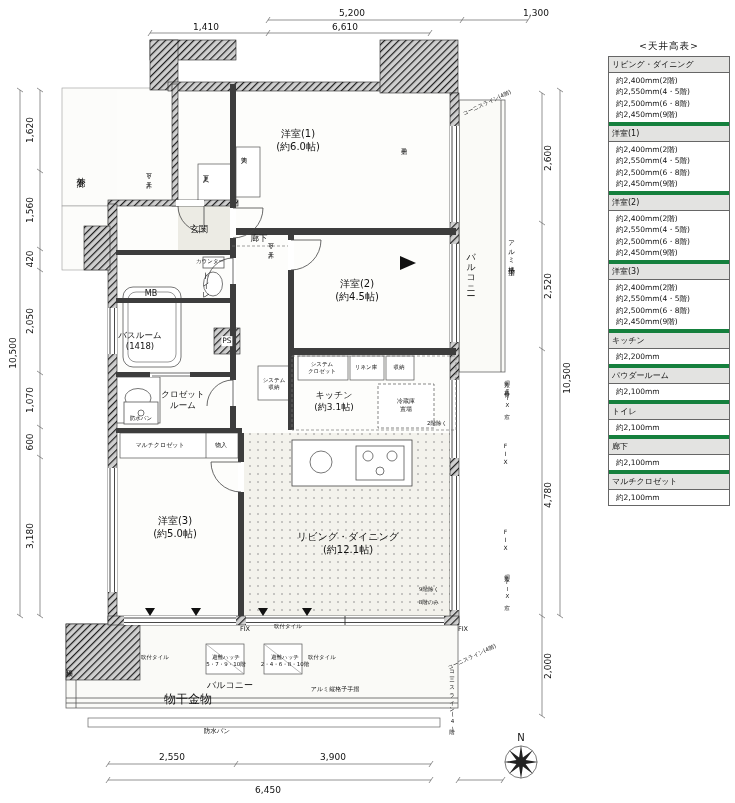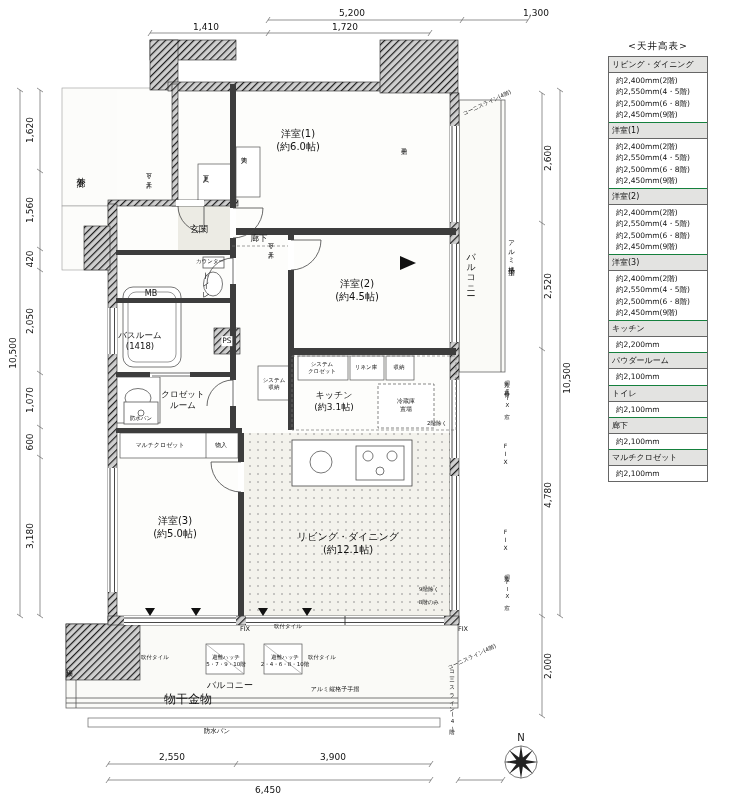--- a/index.html
+++ b/index.html
@@ -5,25 +5,25 @@
   * { margin:0; padding:0; box-sizing:border-box; }
   body { font-family:"DejaVu Sans","Liberation Sans",sans-serif; background:#fff; color:#111; }
   .stage { position:relative; width:735px; height:803px; background:#fff; overflow:hidden; }
   .stage svg { position:absolute; left:0; top:0; }
   .lbl { position:absolute; transform:translate(-50%,-50%); white-space:pre-line; text-align:center; line-height:1.3; color:#111; }
   .rot { transform:translate(-50%,-50%) rotate(-25deg); }
   .vl { position:absolute; writing-mode:vertical-rl; text-orientation:upright; line-height:1; letter-spacing:1px; color:#111; }
   .plate { background:#fff; padding:0 1px; }
   .dim { position:absolute; font-size:9px; transform:translate(-50%,-50%); color:#111; }
   .dimv { position:absolute; font-size:9px; transform:translate(-50%,-50%) rotate(-90deg); white-space:nowrap; color:#111; }
-  .ct { position:absolute; left:608px; top:40px; width:100px; }
+  .ct { position:absolute; left:608px; top:40px; width:122px; }
   .ct-title { text-align:center; font-size:9.5px; letter-spacing:1px; margin-bottom:3px; }
   .ct-table { border:1px solid #666; background:#fff; }
   .ct-h { background:#e3e3e1; border-bottom:1px solid #666; padding:2px 3px; font-size:8px; }
-  .ct-v { border-bottom:1px solid #15803d; padding:2px 3px 2px 7px; font-size:7.5px; }
+  .ct-v { border-bottom:4px solid #15803d; padding:2px 3px 2px 7px; font-size:7.5px; }
   .ct-v div { line-height:1.5; }
   .ct-table > div:last-child { border-bottom:none; }
 </style>
 </head>
 <body>
 
 <div class="stage">
 
 <svg width="735" height="803" viewBox="0 0 735 803">
   <defs>
@@ -295,21 +295,21 @@
 2・4・6・8・10階</div>
 <div class="lbl" style="left:188px;top:700px;font-size:12px;">物干金物</div>
 <div class="lbl" style="left:217px;top:731px;font-size:6.5px;">防水パン</div>
 <div class="vl" style="left:66px;top:664px;font-size:6.5px;">隔板</div>
 <div class="lbl" style="left:437px;top:424px;font-size:5.5px;">2階除く</div>
 <div class="lbl" style="left:429px;top:590px;font-size:5.5px;">9階除く</div>
 <div class="lbl" style="left:429px;top:603px;font-size:5.5px;">8階のみ</div>
 
 <div class="dim" style="left:206px;top:27px;">1,410</div>
 <div class="dim" style="left:352px;top:13px;text-align:right;">5,200</div>
-<div class="dim" style="left:345px;top:27px;">1,720</div>
+<div class="dim" style="left:345px;top:27px;">6,610</div>
 <div class="dim" style="left:492px;top:13px;margin-left:44px;">1,300</div>
 <div class="dimv" style="left:30px;top:130px;">1,620</div>
 <div class="dimv" style="left:30px;top:210px;">1,560</div>
 <div class="dimv" style="left:30px;top:259px;">420</div>
 <div class="dimv" style="left:30px;top:321px;">2,050</div>
 <div class="dimv" style="left:30px;top:400px;">1,070</div>
 <div class="dimv" style="left:30px;top:442px;">600</div>
 <div class="dimv" style="left:30px;top:536px;">3,180</div>
 <div class="dimv" style="left:13px;top:353px;">10,500</div>
 <div class="dimv" style="left:548px;top:158px;">2,600</div>

